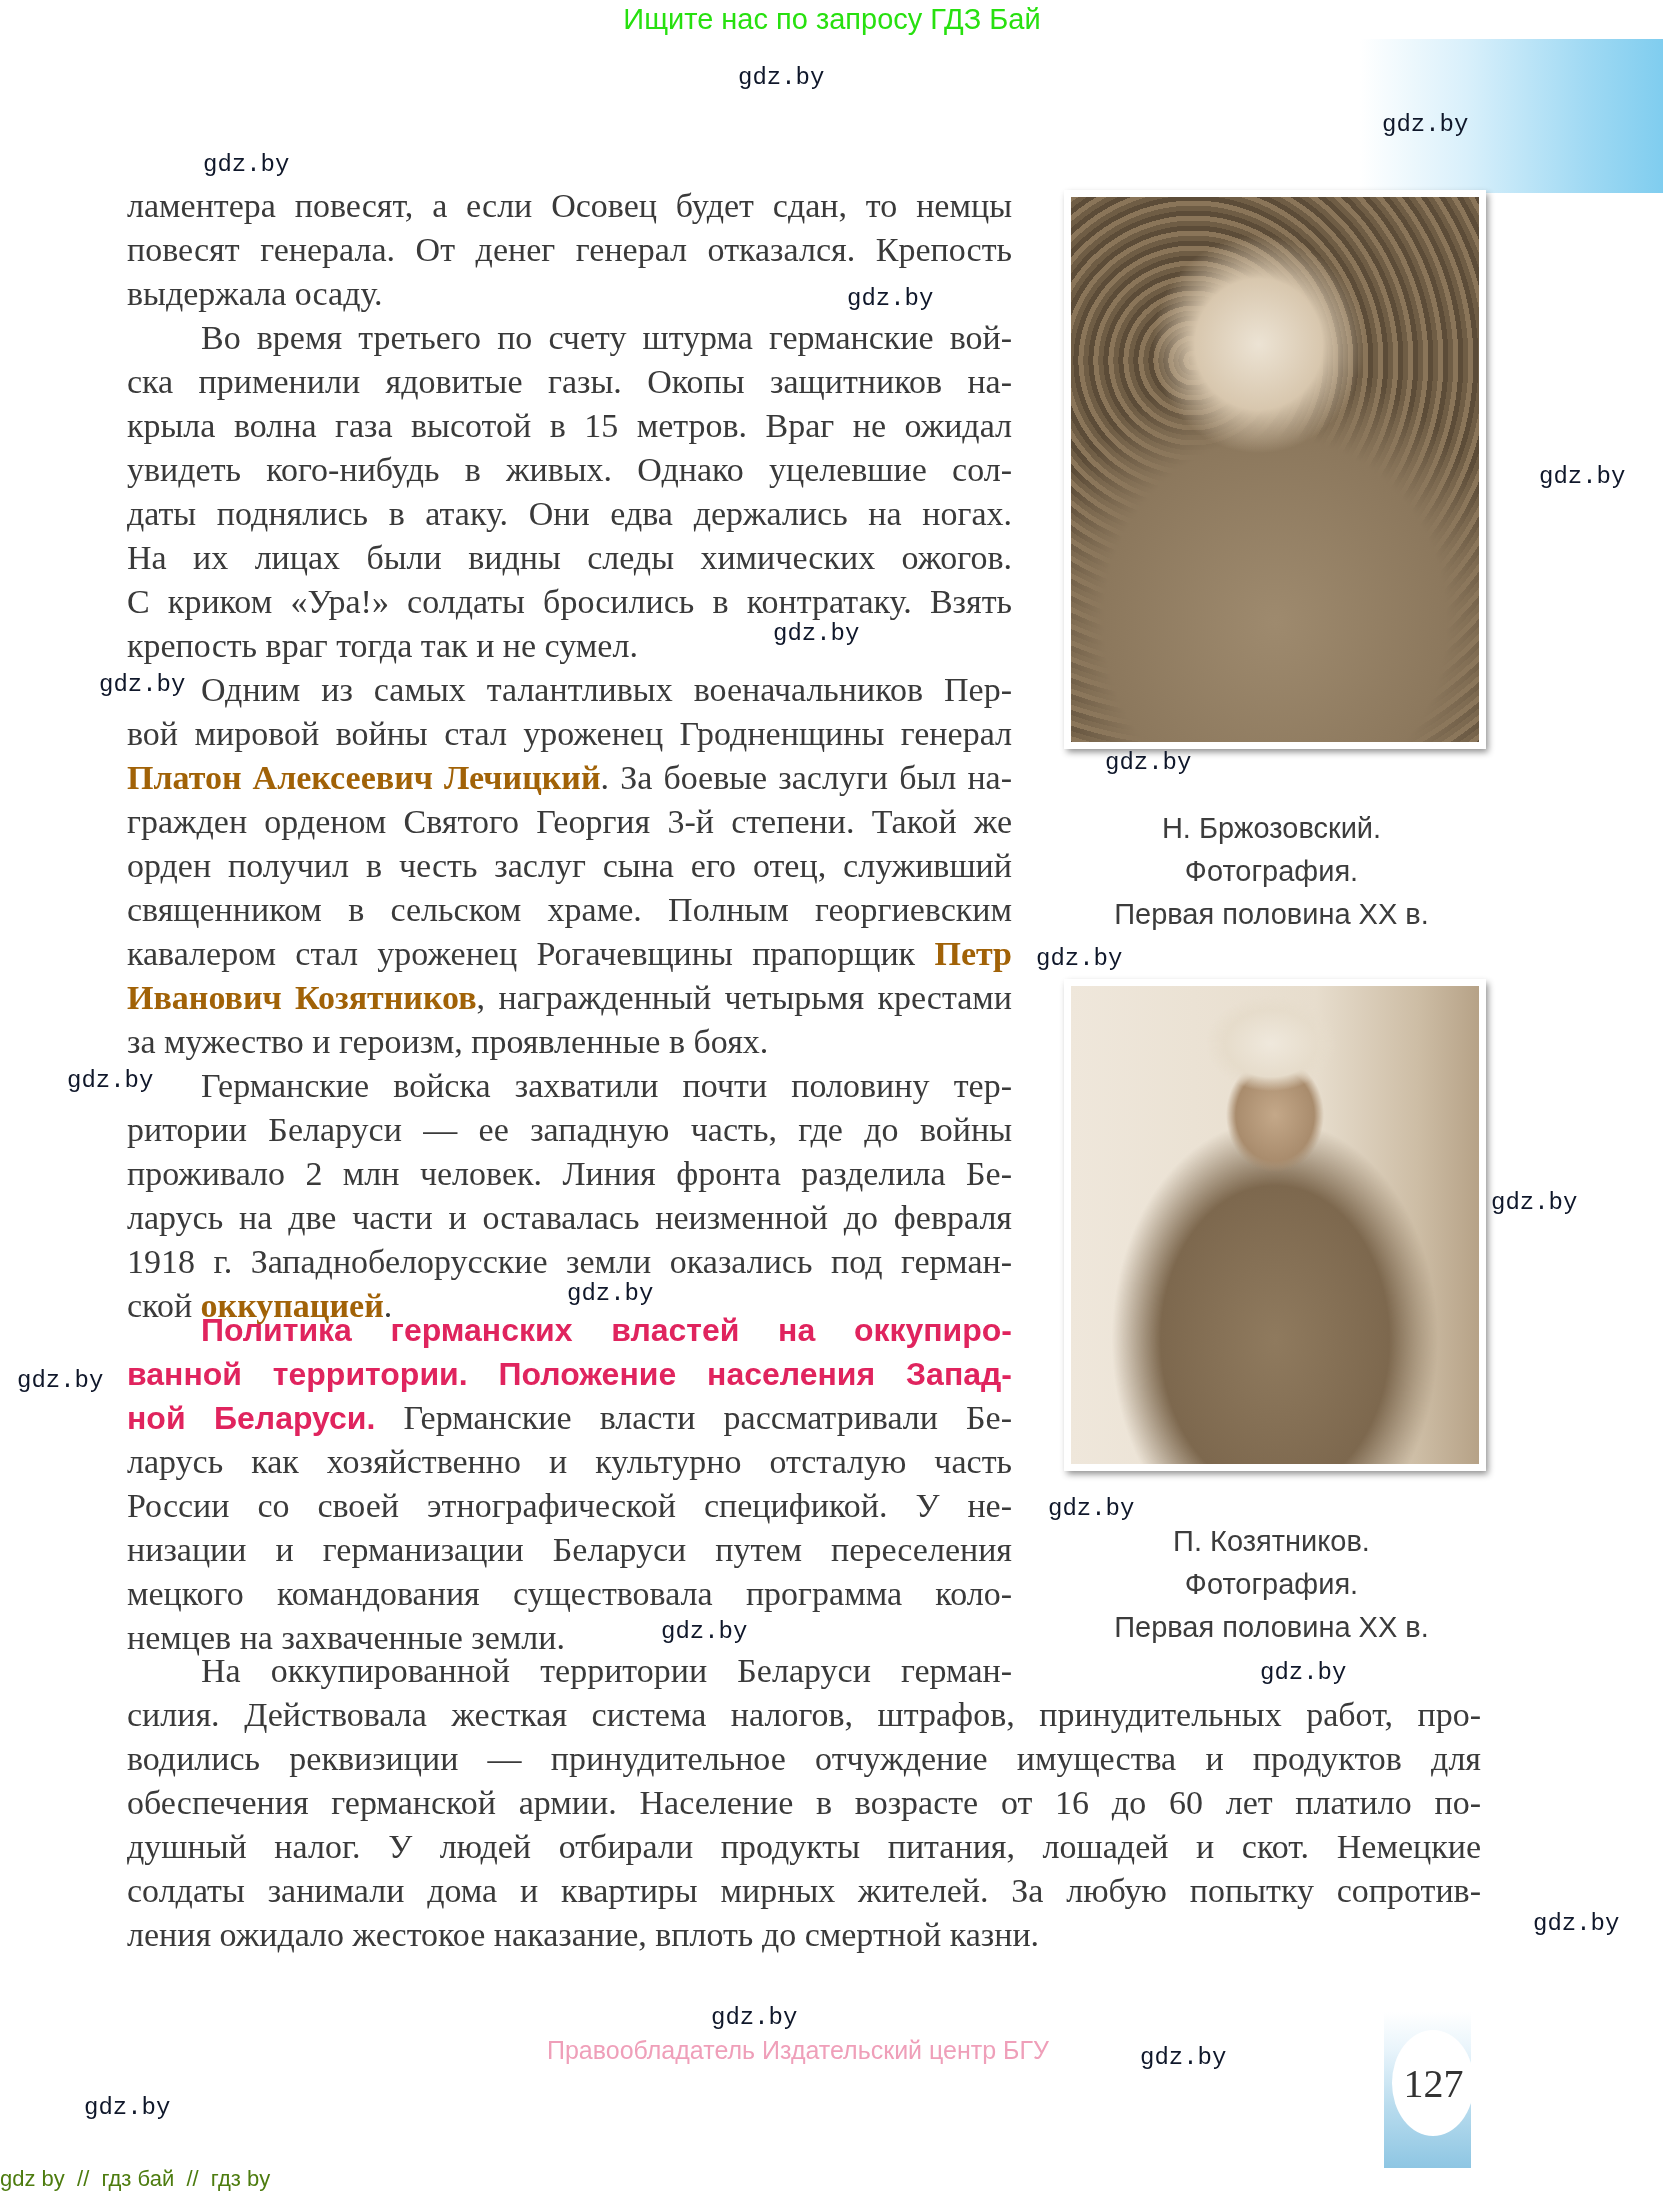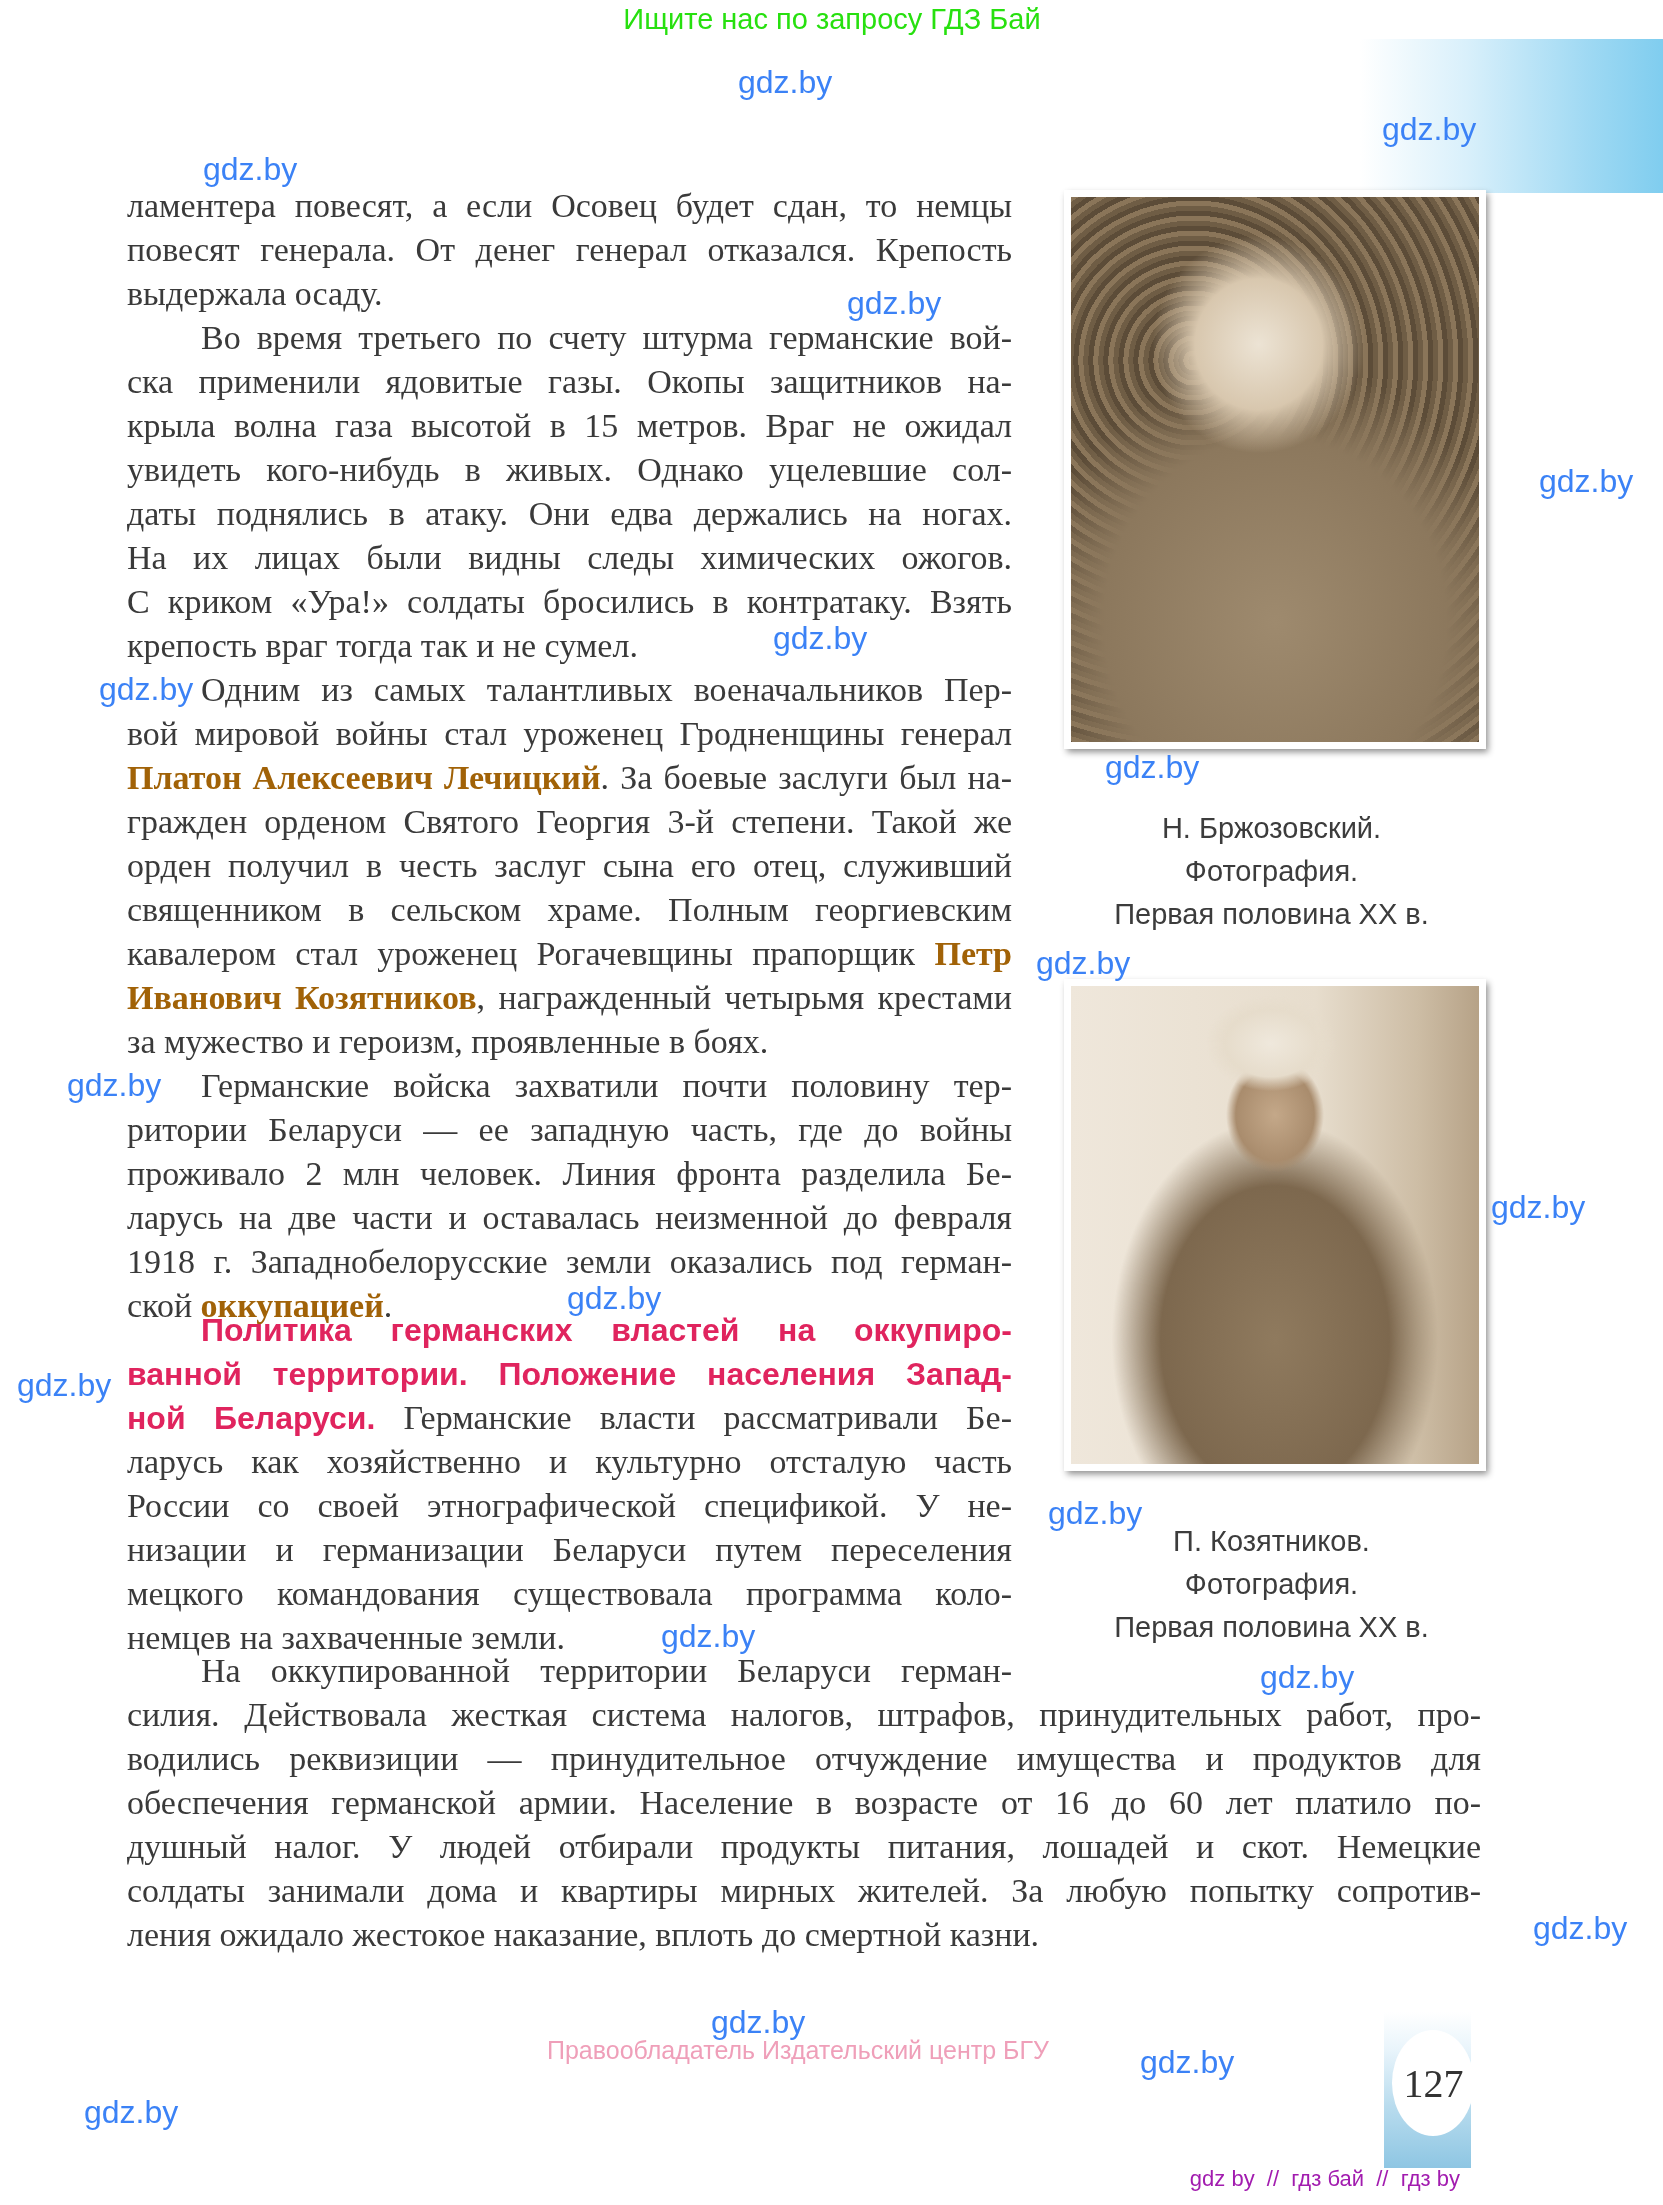--- a/index.html
+++ b/index.html
@@ -1,34 +1,34 @@
 <!DOCTYPE html>
 <html style="font-size:13.4px"><head>
 <meta charset="utf-8">
 <style>
   html,body{margin:0;padding:0;}
   body{width:1664px;height:2205px;position:relative;background:#ffffff;overflow:hidden;}
-  .wm{position:absolute;font-family:Liberation Sans, sans-serif;font-size:32px;color:#3b82f6;white-space:nowrap;}
+  .wm{position:absolute;font-family:Liberation Mono, monospace;font-size:24px;color:#0f172a;white-space:nowrap;}
   .topnote{position:absolute;left:0;width:1664px;top:3.4px;text-align:center;font-family:"Liberation Sans",sans-serif;font-size:29px;color:#27e00f;}
   .corner-grad{position:absolute;left:1360px;top:39px;width:304px;height:154px;background:linear-gradient(90deg,#ffffff 0%,#d9f0fb 35%,#9fd9f3 75%,#7fcdef 100%);}
   .body-text{font-family:"Liberation Serif",serif;font-size:34px;line-height:44px;color:#3a3a3a;}
   .col{position:absolute;left:127px;width:885px;}
   .line{display:block;white-space:nowrap;text-align:justify;text-align-last:justify;height:44px;}
   .line.last{text-align-last:left;}
   .ind{padding-left:74px;}
   .b{font-weight:bold;color:#a16207;}
   .head{font-family:"Liberation Sans",sans-serif;font-weight:bold;color:#e0245e;font-size:32px;}
   .full{position:absolute;left:127px;width:1354px;}
   .photo-frame{position:absolute;background:#fff;box-shadow:2.5px 4.2px 6.7px rgba(0,0,0,0.45);}
   .photo{position:absolute;left:6.7px;top:6.7px;right:6.7px;bottom:6.7px;}
   .caption{position:absolute;font-family:"Liberation Sans",sans-serif;font-size:29px;line-height:43px;color:#3c3c3c;text-align:center;}
   .pagebar{position:absolute;left:1384px;top:2012px;width:87px;height:156px;background:linear-gradient(180deg,#ffffff 0%,#e8f4fb 25%,#b9dcee 60%,#8ec6e3 100%);}
   .pageoval{position:absolute;left:8.4px;top:18.4px;width:82px;height:106px;border-radius:50%;background:#fff;display:flex;align-items:center;justify-content:center;font-family:"Liberation Serif",serif;font-size:40px;color:#333;}
   .rights{position:absolute;left:547px;top:2036px;font-family:"Liberation Sans",sans-serif;font-size:25px;color:#ef9fb9;white-space:nowrap;}
-  .footer{position:absolute;left:0;width:1460px;top:2166px;text-align:right;font-family:"Liberation Sans",sans-serif;font-size:22px;color:#a21caf;white-space:pre;}
+  .footer{position:absolute;left:0;width:1460px;top:2166px;text-align:left;font-family:"Liberation Sans",sans-serif;font-size:22px;color:#4d7c0f;white-space:pre;}
 </style>
 </head>
 <body>
 
 <div class="topnote">Ищите нас по запросу ГДЗ Бай</div>
 <div class="corner-grad"></div>
 
 <div class="col body-text" style="top:184px;" id="col">
     <span class="line">ламентера повесят, а если Осовец будет сдан, то немцы</span>
     <span class="line">повесят генерала. От денег генерал отказался. Крепость</span>

